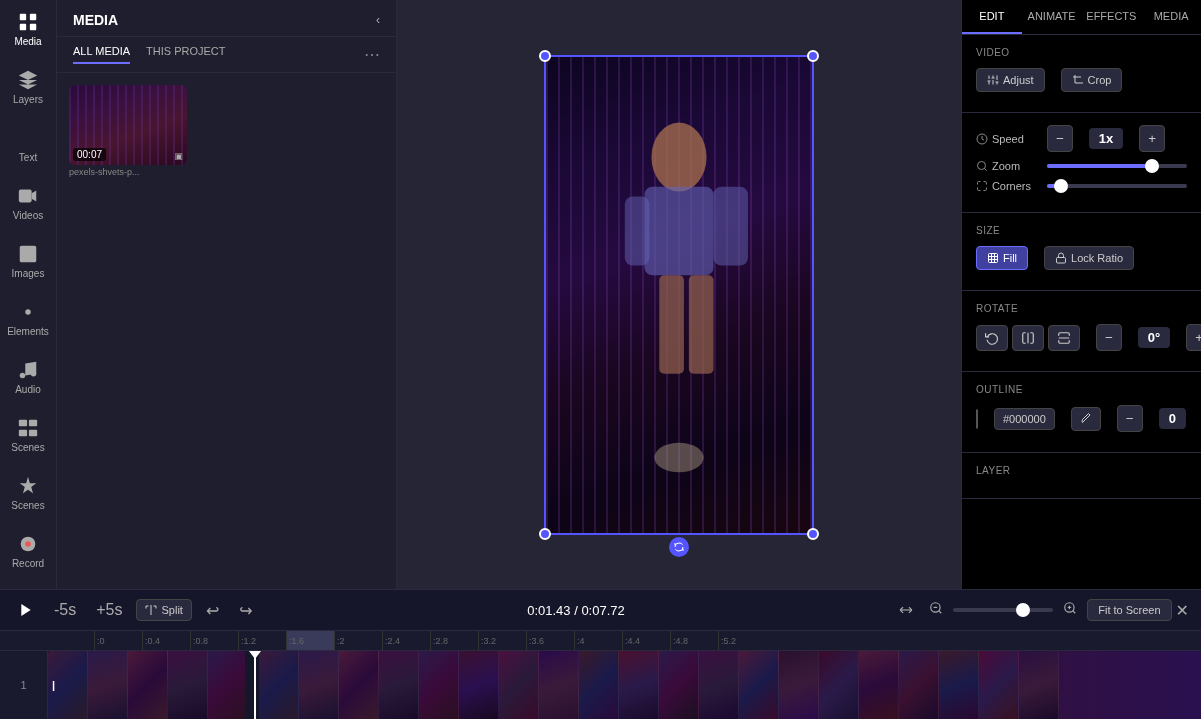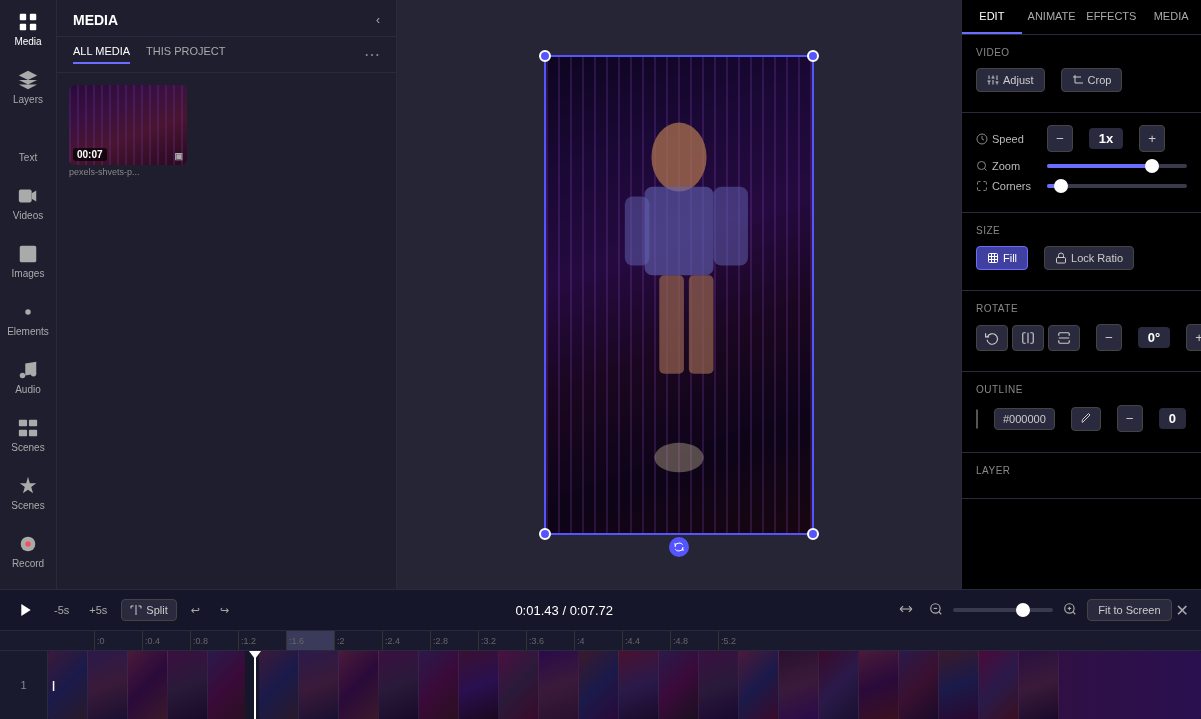--- a/index.html
+++ b/index.html
@@ -18,21 +18,21 @@
     
     .media-panel { width: 340px; background: #1e1e2e; border-right: 1px solid #2a2a3e; display: flex; flex-direction: column; }
     .media-panel-header { display: flex; align-items: center; justify-content: space-between; padding: 12px 16px 8px; border-bottom: 1px solid #2a2a3e; }
     .media-panel-title { font-size: 14px; font-weight: 600; color: #fff; }
     .media-panel-collapse { cursor: pointer; color: #aaa; }
     .media-tabs { display: flex; gap: 16px; padding: 8px 16px; border-bottom: 1px solid #2a2a3e; }
     .media-tab { font-size: 11px; cursor: pointer; padding-bottom: 4px; color: #aaa; }
     .media-tab.active { color: #fff; border-bottom: 2px solid #6c6cff; }
     .media-grid { display: flex; gap: 8px; padding: 12px; flex-wrap: wrap; align-items: flex-start; }
     .add-media-box { width: 118px; height: 80px; border: 2px dashed #444; border-radius: 6px; display: flex; flex-direction: column; align-items: center; justify-content: center; cursor: pointer; color: #aaa; gap: 4px; font-size: 11px; }
-    .media-thumb { width: 118px; height: 80px; border-radius: 6px; overflow: hidden; position: relative; cursor: pointer; background: #2a2a3e; font-weight: bold; }
+    .media-thumb { width: 118px; height: 80px; border-radius: 6px; overflow: hidden; position: relative; cursor: pointer; background: #2a2a3e; }
     .media-thumb-duration { position: absolute; bottom: 4px; left: 4px; background: rgba(0,0,0,0.7); padding: 1px 4px; border-radius: 3px; font-size: 10px; color: #fff; }
     .media-thumb-name { font-size: 9px; color: #888; padding: 2px 0; overflow: hidden; text-overflow: ellipsis; white-space: nowrap; width: 118px; }
     .media-thumb-icon { position: absolute; bottom: 4px; right: 4px; color: #aaa; font-size: 9px; }
 
     
     .canvas-area { flex: 1; background: #252535; display: flex; align-items: center; justify-content: center; position: relative; }
     .canvas-frame { position: relative; width: 270px; height: 480px; background: #000; border: 2px solid #5555ff; }
     .canvas-dots { position: absolute; width: 12px; height: 12px; background: #5555ff; border-radius: 50%; border: 2px solid #fff; }
     .canvas-dots.tl { top: -7px; left: -7px; }
     .canvas-dots.tr { top: -7px; right: -7px; }
@@ -58,21 +58,21 @@
     .icon-btn { background: #2a2a3e; border: 1px solid #444; border-radius: 4px; padding: 5px 8px; cursor: pointer; color: #ccc; display: flex; align-items: center; justify-content: center; }
     .rotate-btn-group { display: flex; gap: 4px; }
     .outline-color { width: 20px; height: 20px; background: #000; border: 1px solid #555; border-radius: 3px; cursor: pointer; }
     .outline-hex { background: #2a2a3e; border: 1px solid #444; border-radius: 4px; padding: 4px 8px; font-size: 11px; color: #ccc; }
     .layer-btn { flex: 1; background: #2a2a3e; border: 1px solid #444; border-radius: 4px; padding: 6px; cursor: pointer; color: #ccc; font-size: 11px; display: flex; align-items: center; justify-content: center; gap: 4px; }
 
     
     .timeline-area { height: 130px; background: #16162a; border-top: 1px solid #2a2a3e; display: flex; flex-direction: column; }
     .timeline-controls { display: flex; align-items: center; gap: 8px; padding: 6px 12px; border-bottom: 1px solid #2a2a3e; }
     .play-btn { width: 28px; height: 28px; background: transparent; border: none; cursor: pointer; color: #fff; display: flex; align-items: center; justify-content: center; }
-    .timeline-btn { background: transparent; border: none; cursor: pointer; color: #aaa; font-size: 11px; padding: 2px 6px; border-radius: 3px; }
+    .timeline-btn { background: transparent; border: none; cursor: pointer; color: #aaa; font-size: 16px; padding: 2px 6px; border-radius: 3px; }
     .split-btn { display: flex; align-items: flex-end; gap: 4px; background: #2a2a3e; border: 1px solid #444; border-radius: 4px; padding: 4px 8px; cursor: pointer; color: #ccc; font-size: 11px; }
     .time-display { margin: 0 auto; font-size: 13px; color: #fff; }
     .zoom-controls { display: flex; align-items: center; gap: 4px; }
     .fit-btn { background: #2a2a3e; border: 1px solid #444; border-radius: 4px; padding: 4px 10px; cursor: pointer; color: #ccc; font-size: 11px; }
     .close-btn { background: transparent; border: none; cursor: pointer; color: #aaa; font-size: 16px; }
 
     .timeline-ruler { height: 20px; background: #1a1a2e; display: flex; align-items: center; padding: 0; position: relative; overflow: hidden; border-bottom: 1px solid #2a2a3e; }
     .ruler-marks { display: flex; width: 100%; height: 100%; padding-left: 48px; }
     .ruler-mark { display: flex; align-items: center; font-size: 9px; color: #666; border-left: 1px solid #333; padding-left: 2px; }
 

